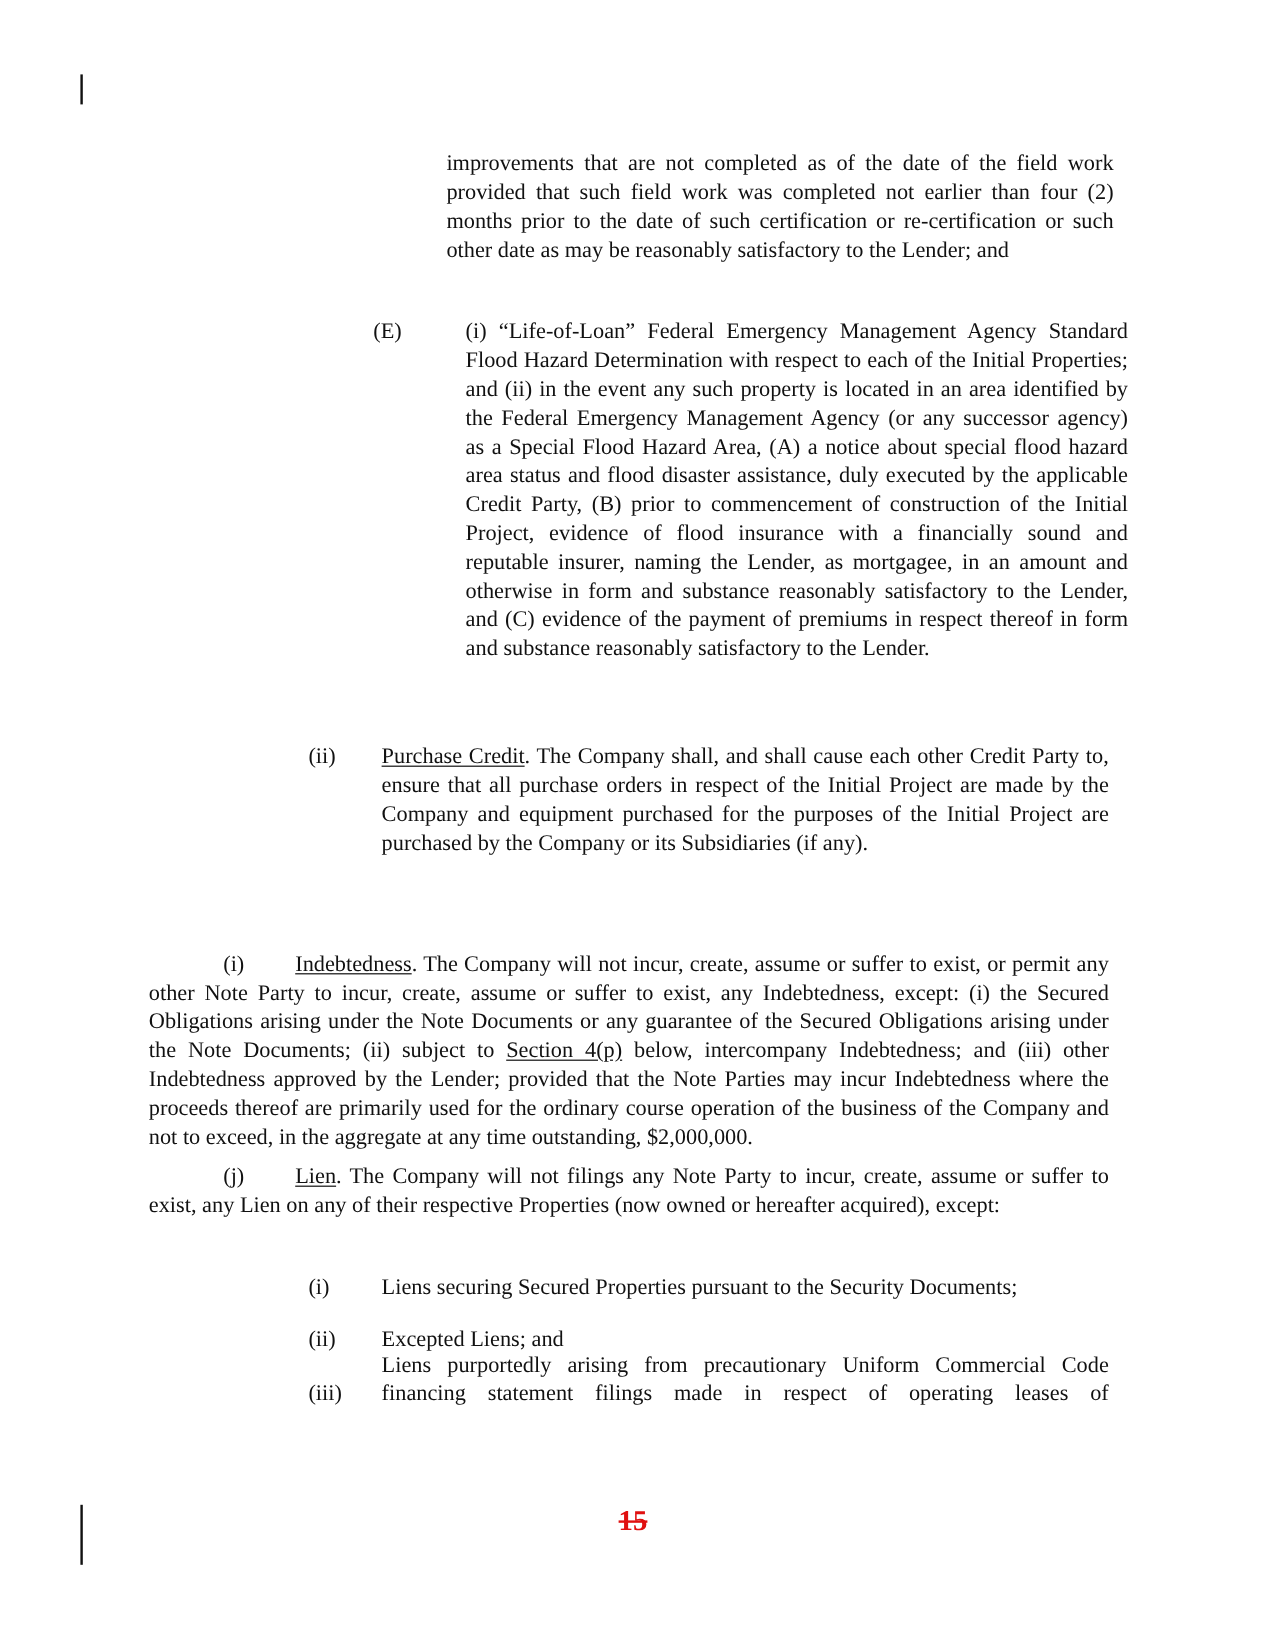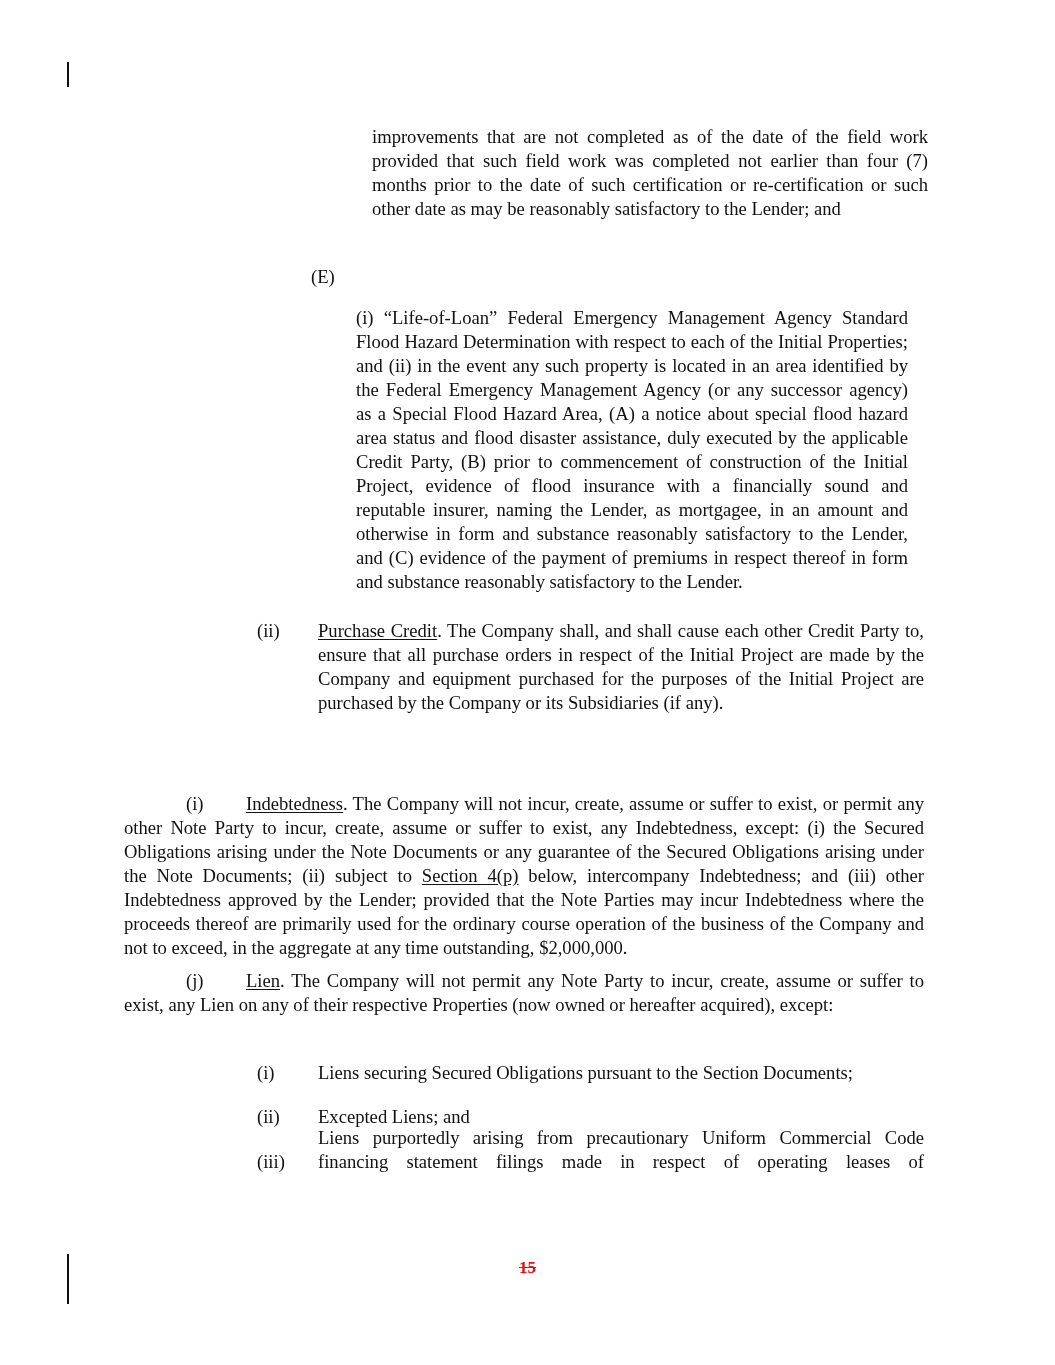--- a/index.html
+++ b/index.html
@@ -13,60 +13,60 @@
   .bar.bottom { top: 1254px; height: 50px; }
 
   .block { position: absolute; text-align: justify; }
   .justify-last { text-align-last: justify; }
   .u { text-decoration: underline; text-underline-offset: 2px; }
 
   .label { position: absolute; }
 
   #cont { left: 372px; top: 125px; width: 556px; }
   #e-label { left: 311px; top: 265px; }
-  #e-body { left: 356px; top: 265px; width: 552px; margin-top: 41px; }
+  #e-body { left: 388px; top: 265px; width: 552px; }
   #ii-label { left: 257px; top: 619px; }
   #ii-body { left: 318px; top: 619px; width: 606px; }
 
   #i-par { left: 124px; top: 792px; width: 800px; }
   #j-par { left: 124px; top: 969px; width: 800px; }
   .para-num { display: inline-block; width: 60px; padding-left: 62px; }
 
   #l1-label { left: 257px; top: 1061px; }
   #l1-body { left: 318px; top: 1061px; width: 606px; }
   #l2-label { left: 257px; top: 1105px; }
   #l2-body { left: 318px; top: 1105px; width: 606px; }
   #l3-label { left: 257px; top: 1150px; }
   #l3-body { left: 318px; top: 1126px; width: 606px; }
 
   #page-num {
     position: absolute; left: 0; width: 1055px; top: 1256px; text-align: center;
-    color: #e01010; font-weight: bold; font-size: 17px;
+    color: #e01010; font-weight: bold; font-size: 24px;
     text-decoration: line-through; text-decoration-color: #e01010;
   }
 </style>
 </head>
 <body>
 
 <div class="bar top"></div>
 
-<div class="block" id="cont">improvements that are not completed as of the date of the field work provided that such field work was completed not earlier than four (7) months prior to the date of such certification or re-certification or such other date as may be reasonably satisfactory to the Lender; and</div>
+<div class="block" id="cont">improvements that are not completed as of the date of the field work provided that such field work was completed not earlier than four (2) months prior to the date of such certification or re-certification or such other date as may be reasonably satisfactory to the Lender; and</div>
 
 <div class="label" id="e-label">(E)</div>
 <div class="block" id="e-body">(i) “Life-of-Loan” Federal Emergency Management Agency Standard Flood Hazard Determination with respect to each of the Initial Properties; and (ii) in the event any such property is located in an area identified by the Federal Emergency Management Agency (or any successor agency) as a Special Flood Hazard Area, (A) a notice about special flood hazard area status and flood disaster assistance, duly executed by the applicable Credit Party, (B) prior to commencement of construction of the Initial Project, evidence of flood insurance with a financially sound and reputable insurer, naming the Lender, as mortgagee, in an amount and otherwise in form and substance reasonably satisfactory to the Lender, and (C) evidence of the payment of premiums in respect thereof in form and substance reasonably satisfactory to the Lender.</div>
 
 <div class="label" id="ii-label">(ii)</div>
 <div class="block" id="ii-body"><span class="u">Purchase Credit</span><span>. The Company shall, and shall cause each other Credit Party to, ensure that all purchase orders in respect of the Initial Project are made by the Company and equipment purchased for the purposes of the Initial Project are purchased by the Company or its Subsidiaries (if any).</span></div>
 
 <div class="block" id="i-par"><span class="para-num">(i)</span><span class="u">Indebtedness</span><span>.  The Company will not incur, create, assume or suffer to exist, or permit any other Note Party to incur, create, assume or suffer to exist, any Indebtedness, except: (i) the Secured Obligations arising under the Note Documents or any guarantee of the Secured Obligations arising under the Note Documents; (ii) subject to </span><span class="u">Section 4(p)</span><span> below, intercompany Indebtedness; and (iii) other Indebtedness approved by the Lender; provided that the Note Parties may incur Indebtedness where the proceeds thereof are primarily used for the ordinary course operation of the business of the Company and not to exceed, in the aggregate at any time outstanding, $2,000,000.</span></div>
 
-<div class="block" id="j-par"><span class="para-num">(j)</span><span class="u">Lien</span><span>.  The Company will not permit any Note Party to incur, create, assume or suffer to exist, any Lien on any of their respective Properties (now owned or hereafter acquired), except:</span></div>
+<div class="block" id="j-par"><span class="para-num">(j)</span><span class="u">Lien</span><span>.  The Company will not filings any Note Party to incur, create, assume or suffer to exist, any Lien on any of their respective Properties (now owned or hereafter acquired), except:</span></div>
 
 <div class="label" id="l1-label">(i)</div>
-<div class="block" id="l1-body">Liens securing Secured Obligations pursuant to the Section Documents;</div>
+<div class="block" id="l1-body">Liens securing Secured Properties pursuant to the Security Documents;</div>
 
 <div class="label" id="l2-label">(ii)</div>
 <div class="block" id="l2-body">Excepted Liens; and</div>
 
 <div class="label" id="l3-label">(iii)</div>
 <div class="block justify-last" id="l3-body">Liens purportedly arising from precautionary Uniform Commercial Code financing statement filings made in respect of operating leases of</div>
 
 <div class="bar bottom"></div>
 
 <div id="page-num">15</div>

